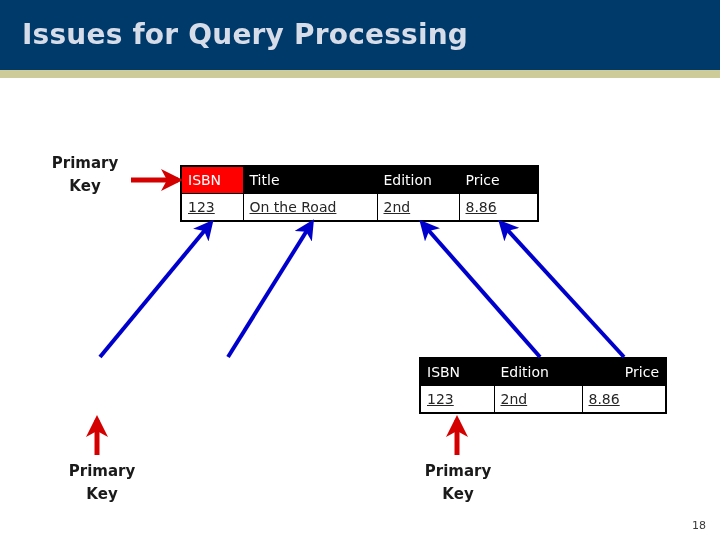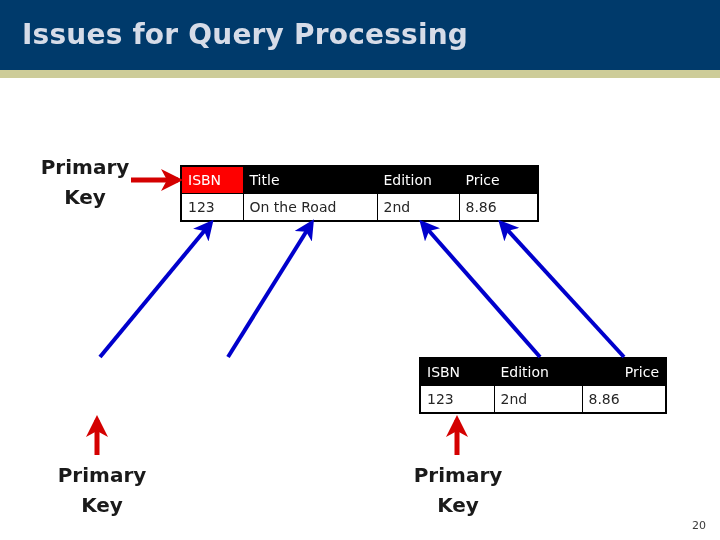--- a/index.html
+++ b/index.html
@@ -77,20 +77,21 @@
     white-space: nowrap;
     overflow: hidden;
   }
   .tbl tr.head td {
     background: #000000;
     color: #ffffff;
   }
   .tbl tr.body td {
     background: #ffffff;
     color: #262626;
+    text-decoration: underline;
   }
   td.pk-red {
     background: #fe0000 !important;
     color: #ffffff !important;
   }
 
   
   #merged-table {
     left: 180px;
     top: 165px;
@@ -107,21 +108,21 @@
   
   #source-table-2 {
     left: 419px;
     top: 357px;
     width: 246px;
   }
 
   
   .pk-label {
     position: absolute;
-    font-size: 20px;
+    font-size: 15px;
     font-weight: bold;
     color: #1a1a1a;
     text-align: center;
     line-height: 1.5;
     white-space: nowrap;
   }
   #pk-label-top {
     left: 35px;
     top: 152px;
     width: 100px;
@@ -241,15 +242,15 @@
     <line x1="540" y1="357" x2="423" y2="224" stroke="#0000cc" stroke-width="4" marker-end="url(#blue-head)"></line>
     <line x1="624" y1="357" x2="502" y2="224" stroke="#0000cc" stroke-width="4" marker-end="url(#blue-head)"></line>
 
     <line x1="131" y1="180" x2="178" y2="180" stroke="#d40000" stroke-width="5" marker-end="url(#red-head)"></line>
 
     <line x1="97" y1="455" x2="97" y2="420" stroke="#d40000" stroke-width="5" marker-end="url(#red-head)"></line>
 
     <line x1="457" y1="455" x2="457" y2="420" stroke="#d40000" stroke-width="5" marker-end="url(#red-head)"></line>
   </svg>
 
-  <div class="page-number">20</div>
+  <div class="page-number">18</div>
 
 </div>
 
 </body></html>

